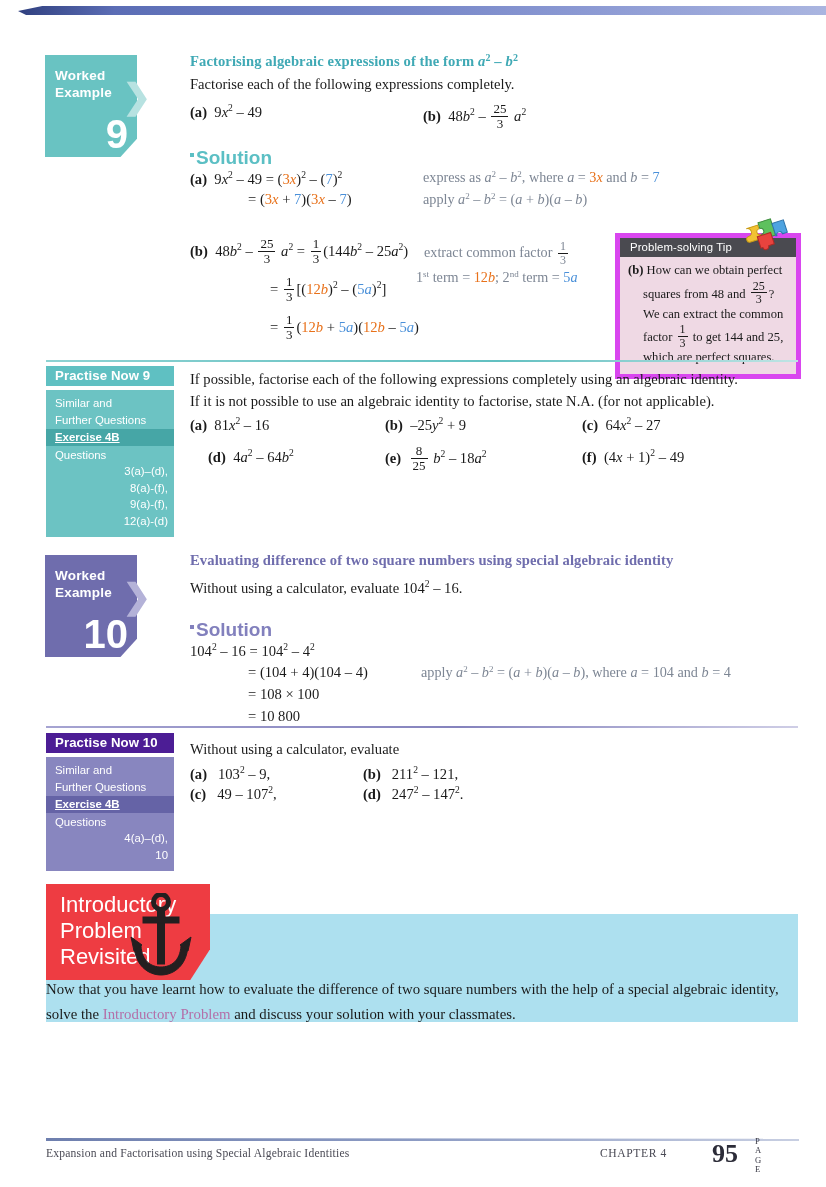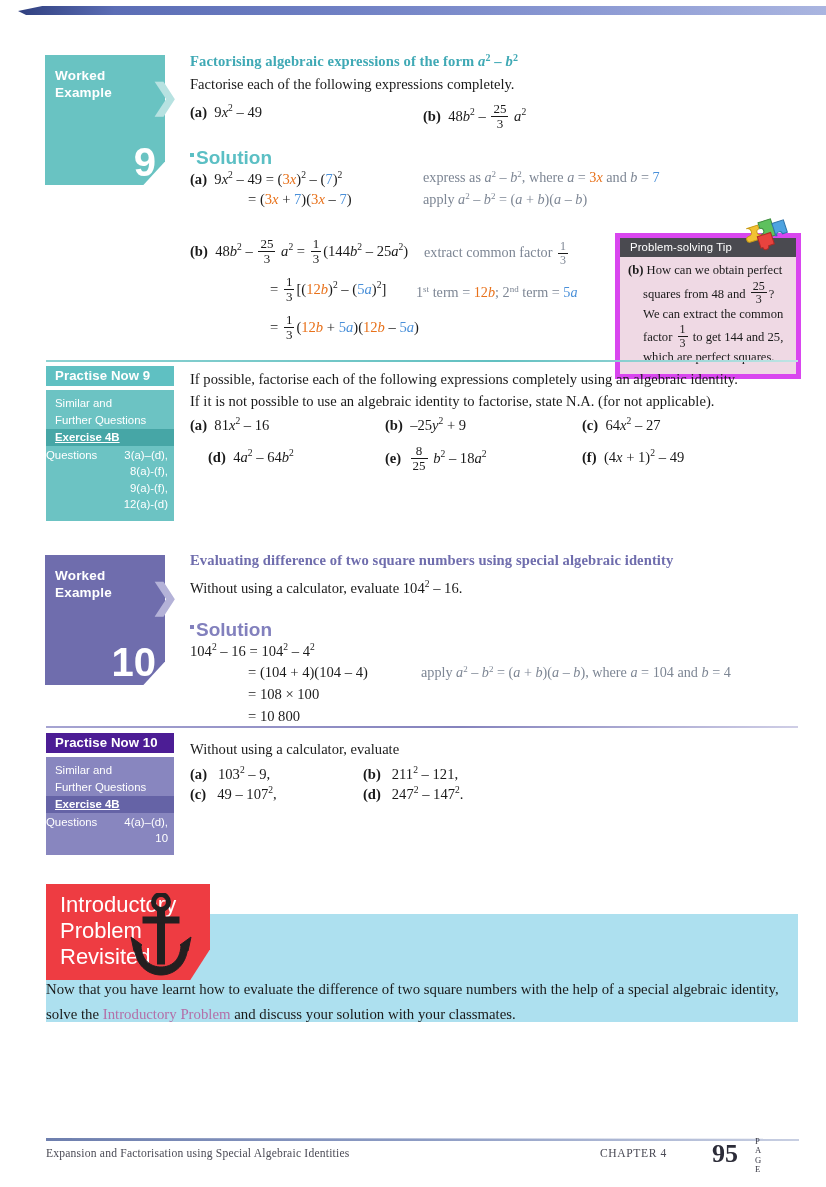--- a/index.html
+++ b/index.html
@@ -30,23 +30,22 @@
   
   .page {
     position: absolute;
     inset: 0;
   }
 
   
   .we-badge {
     position: absolute;
     width: 92px;
-    height: 130px;
+    height: 102px;
     color: #ffffff;
-    padding-left: 28px;
   }
   .we-badge .shape {
     position: absolute;
     inset: 0;
     clip-path: polygon(0 0, 100% 0, 100% 82%, 82% 100%, 0 100%);
   }
   .we-badge.teal .shape { background: #69c3c2; }
   .we-badge.purple .shape { background: #6f6dad; }
   .we-badge .we-label {
     position: absolute;
@@ -209,21 +208,23 @@
   .pn-side .ex {
     font-weight: bold;
     padding-left: 9px;
     margin: 1px 0;
     text-decoration: underline;
   }
   .pn-side.teal .ex { background: #46a6a6; }
   .pn-side.purple .ex { background: #6563a6; }
   .pn-side .qrow {
     display: flex;
+    padding-left: 9px;
     padding-right: 6px;
+    flex-direction: column;
   }
   .pn-side .qlabel { flex: 0 0 auto; }
   .pn-side .qlist { flex: 1 1 auto; text-align: right; }
 
   .rule {
     position: absolute;
     height: 2px;
   }
   .rule.teal { background: linear-gradient(90deg, #8dd2d2 0%, #62c0c1 60%, #bfe4e4 100%); }
   .rule.purple { background: linear-gradient(90deg, #a6a4d2 0%, #8583bd 55%, #cfcee6 100%); }
@@ -356,21 +357,21 @@
     <i>a</i><sup>2</sup> =
     <span class="frac"><span class="nu">1</span><span class="de">3</span></span>(144<i>b</i><sup>2</sup> – 25<i>a</i><sup>2</sup>)
   </div>
   <div class="note" style="position:absolute; left:424px; top:240px;">
     extract common factor <span class="frac sm" style="vertical-align:-0.45em"><span class="nu">1</span><span class="de">3</span></span>
   </div>
 
   <div class="m" style="position:absolute; left:270px; top:275px;">
     = <span class="frac"><span class="nu">1</span><span class="de">3</span></span>[(<span class="orange">12<i>b</i></span>)<sup>2</sup> – (<span class="blue">5<i>a</i></span>)<sup>2</sup>]
   </div>
-  <div class="note" style="position:absolute; left:416px; top:284px;">
+  <div class="note" style="position:absolute; left:416px; top:269px;">
     1<sup style="font-size:9px;vertical-align:5px">st</sup> term = <span class="orange">12<i>b</i></span>; 2<sup style="font-size:9px;vertical-align:5px">nd</sup> term = <span class="blue">5<i>a</i></span>
   </div>
 
   <div class="m" style="position:absolute; left:270px; top:313px;">
     = <span class="frac"><span class="nu">1</span><span class="de">3</span></span>(<span class="orange">12<i>b</i></span> + <span class="blue">5<i>a</i></span>)(<span class="orange">12<i>b</i></span> – <span class="blue">5<i>a</i></span>)
   </div>
 
   <div class="pstip" style="left:615px; top:233px;">
     <div class="pstip-head">Problem-solving Tip</div>
     <div class="pstip-body">

